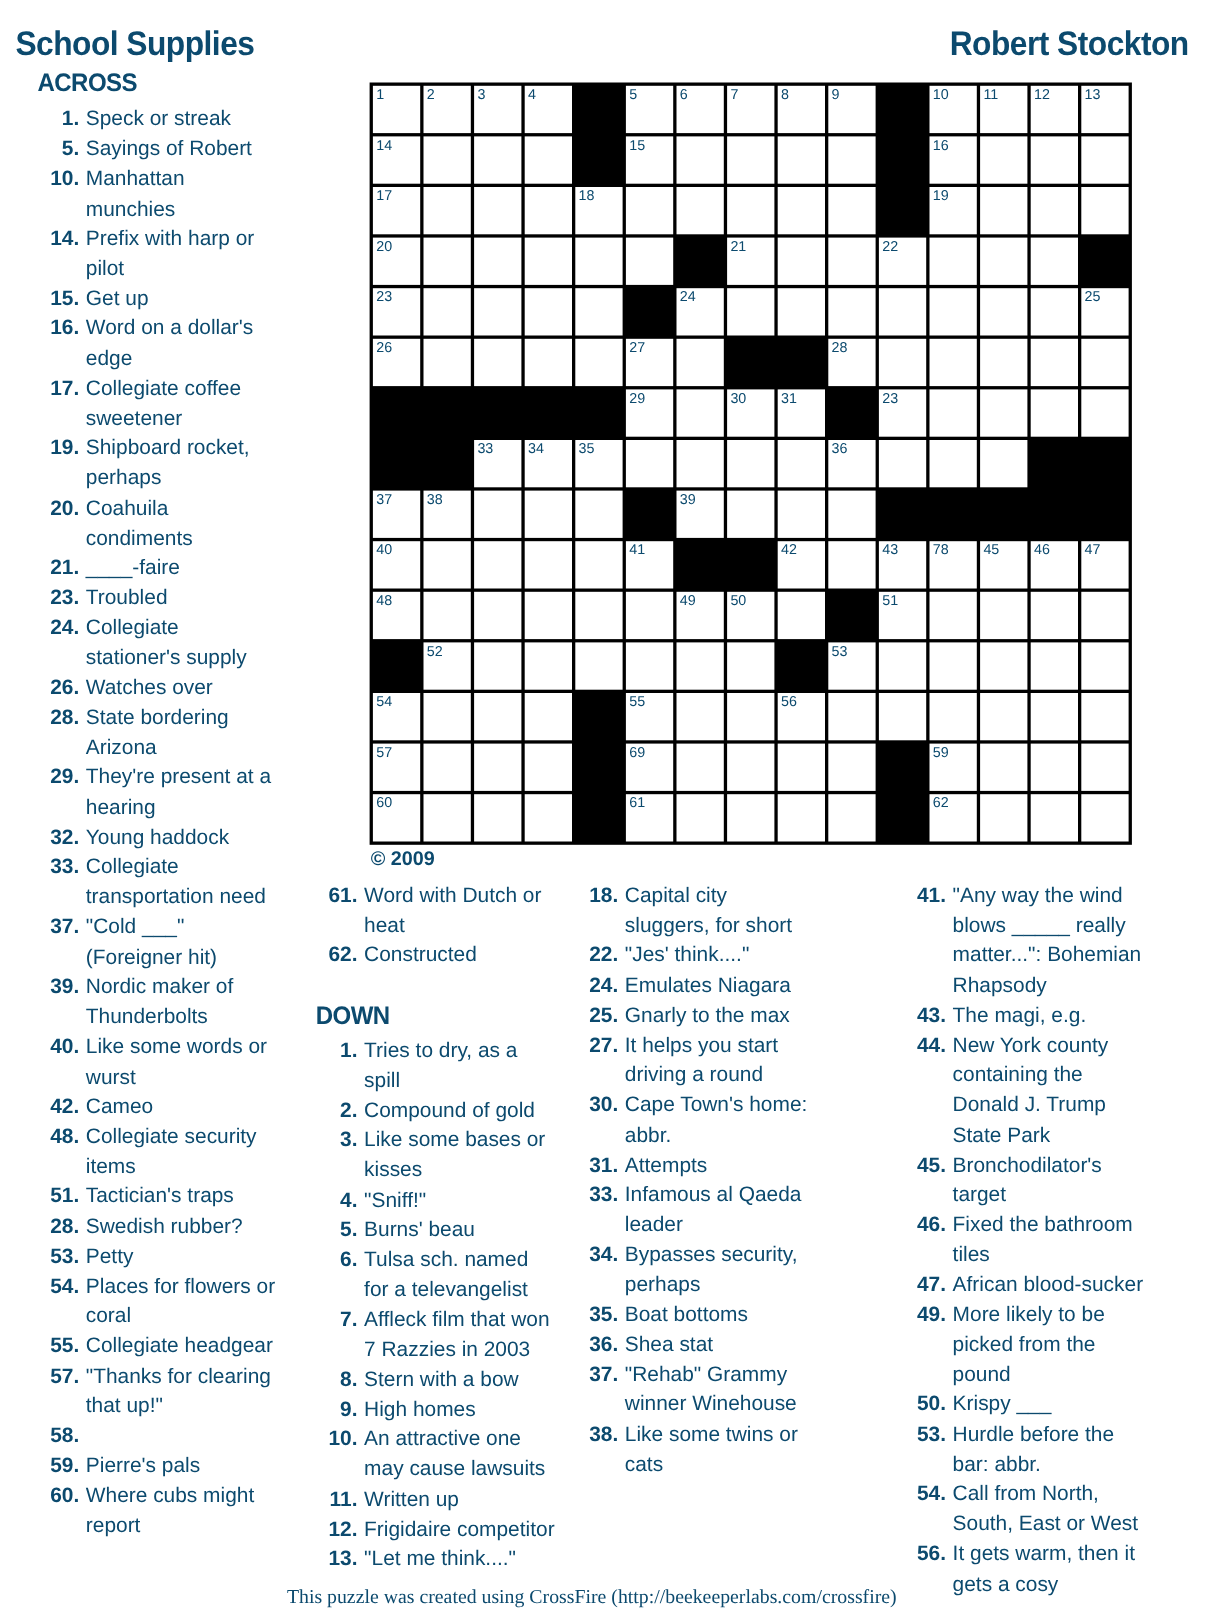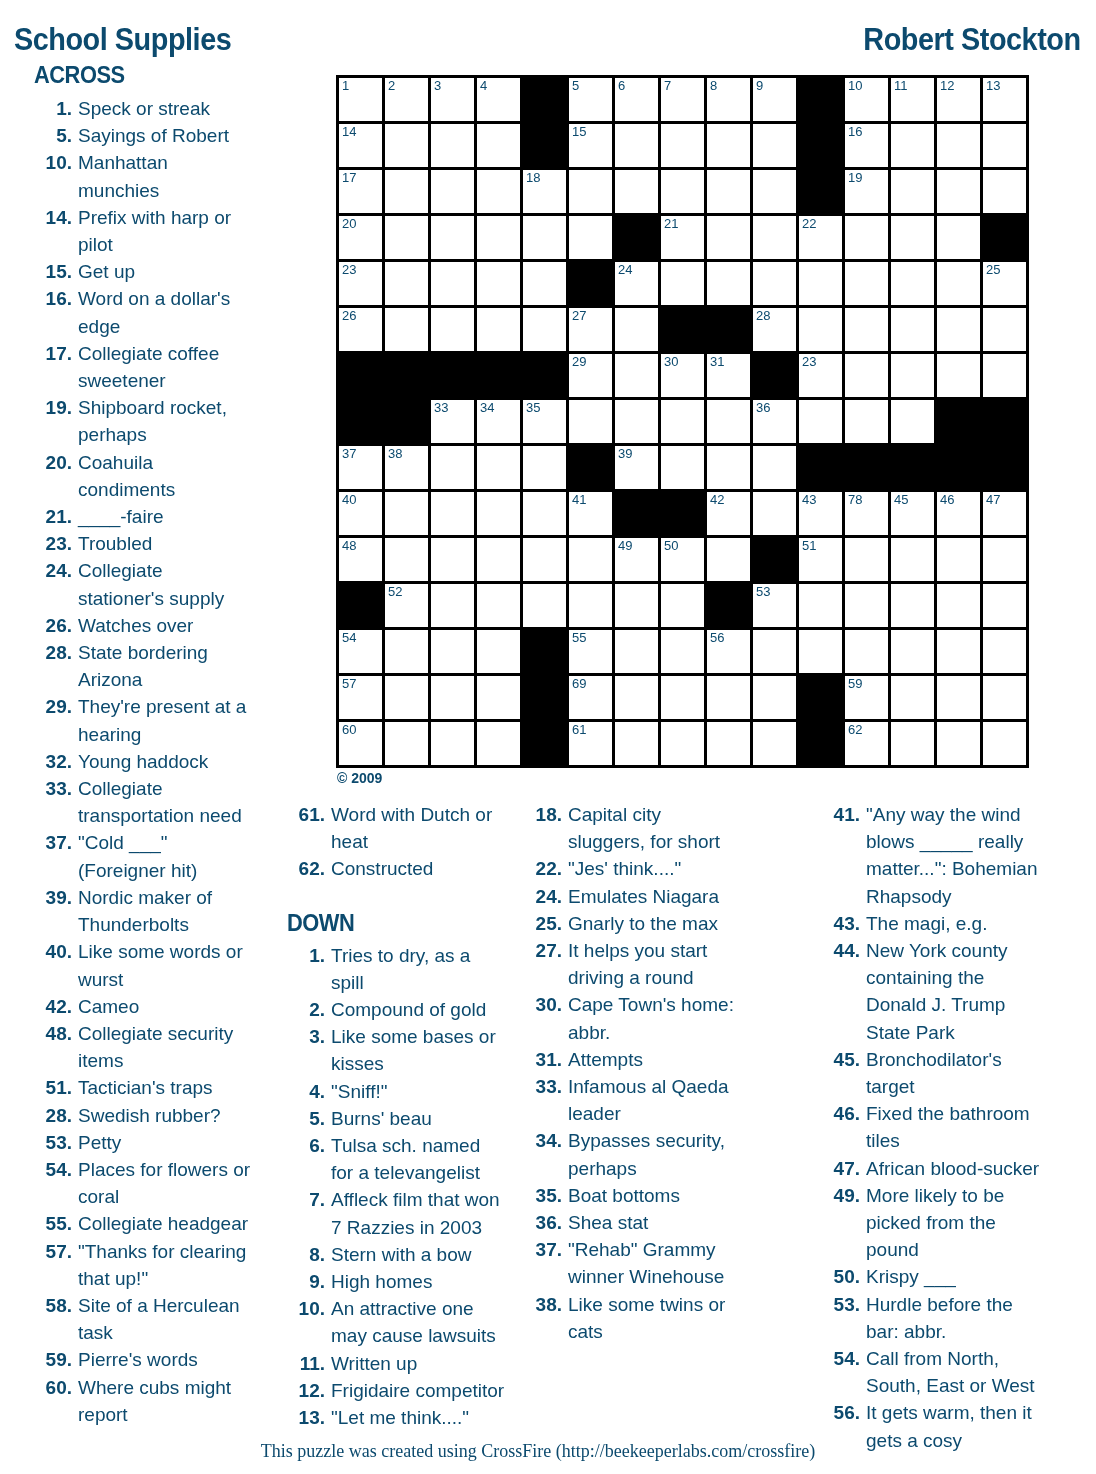--- a/index.html
+++ b/index.html
@@ -27,21 +27,21 @@
   .col-mid2  { position:absolute; left:524px; top:801px; width:258px; }
   .col-right { position:absolute; left:822px; top:801px; width:270px; }
   .down-heading { margin-top:27px; margin-bottom:5px; }
   .grid {
     position:absolute; left:336px; top:75px; background:#000; padding:3px;
     display:grid; grid-template-columns:repeat(15,43px); grid-auto-rows:43px; gap:3px;
   }
   .cell { background:#fff; position:relative; }
   .cell.black { background:#000; }
   .cellnum { position:absolute; top:1px; left:3px; font-size:13px; line-height:14px; }
-  .copyright { position:absolute; left:337px; top:770px; font-size:14px; font-weight:bold; }
+  .copyright { position:absolute; left:337px; top:770px; font-size:18px; font-weight:bold; }
   .footer {
     position:absolute; left:0; right:20px; top:1441px; text-align:center;
     font-family:Liberation Serif, serif; font-size:18px;
   }
 </style>
 </head>
 <body>
 
 <div class="page">
 
@@ -174,26 +174,24 @@
           <span class="clue-num">55.</span>
           <span class="clue-text">Collegiate headgear</span>
         </div>
         <div class="clue">
           <span class="clue-num">57.</span>
           <span class="clue-text">"Thanks for clearing
 that up!"</span>
         </div>
         <div class="clue">
           <span class="clue-num">58.</span>
-          <span class="clue-text">Site of a Herculean
-task</span>
         </div>
         <div class="clue">
           <span class="clue-num">59.</span>
-          <span class="clue-text">Pierre's words</span>
+          <span class="clue-text">Pierre's pals</span>
         </div>
         <div class="clue">
           <span class="clue-num">60.</span>
           <span class="clue-text">Where cubs might
 report</span>
         </div>
       </div>
   </div>
 
   <div class="grid">

